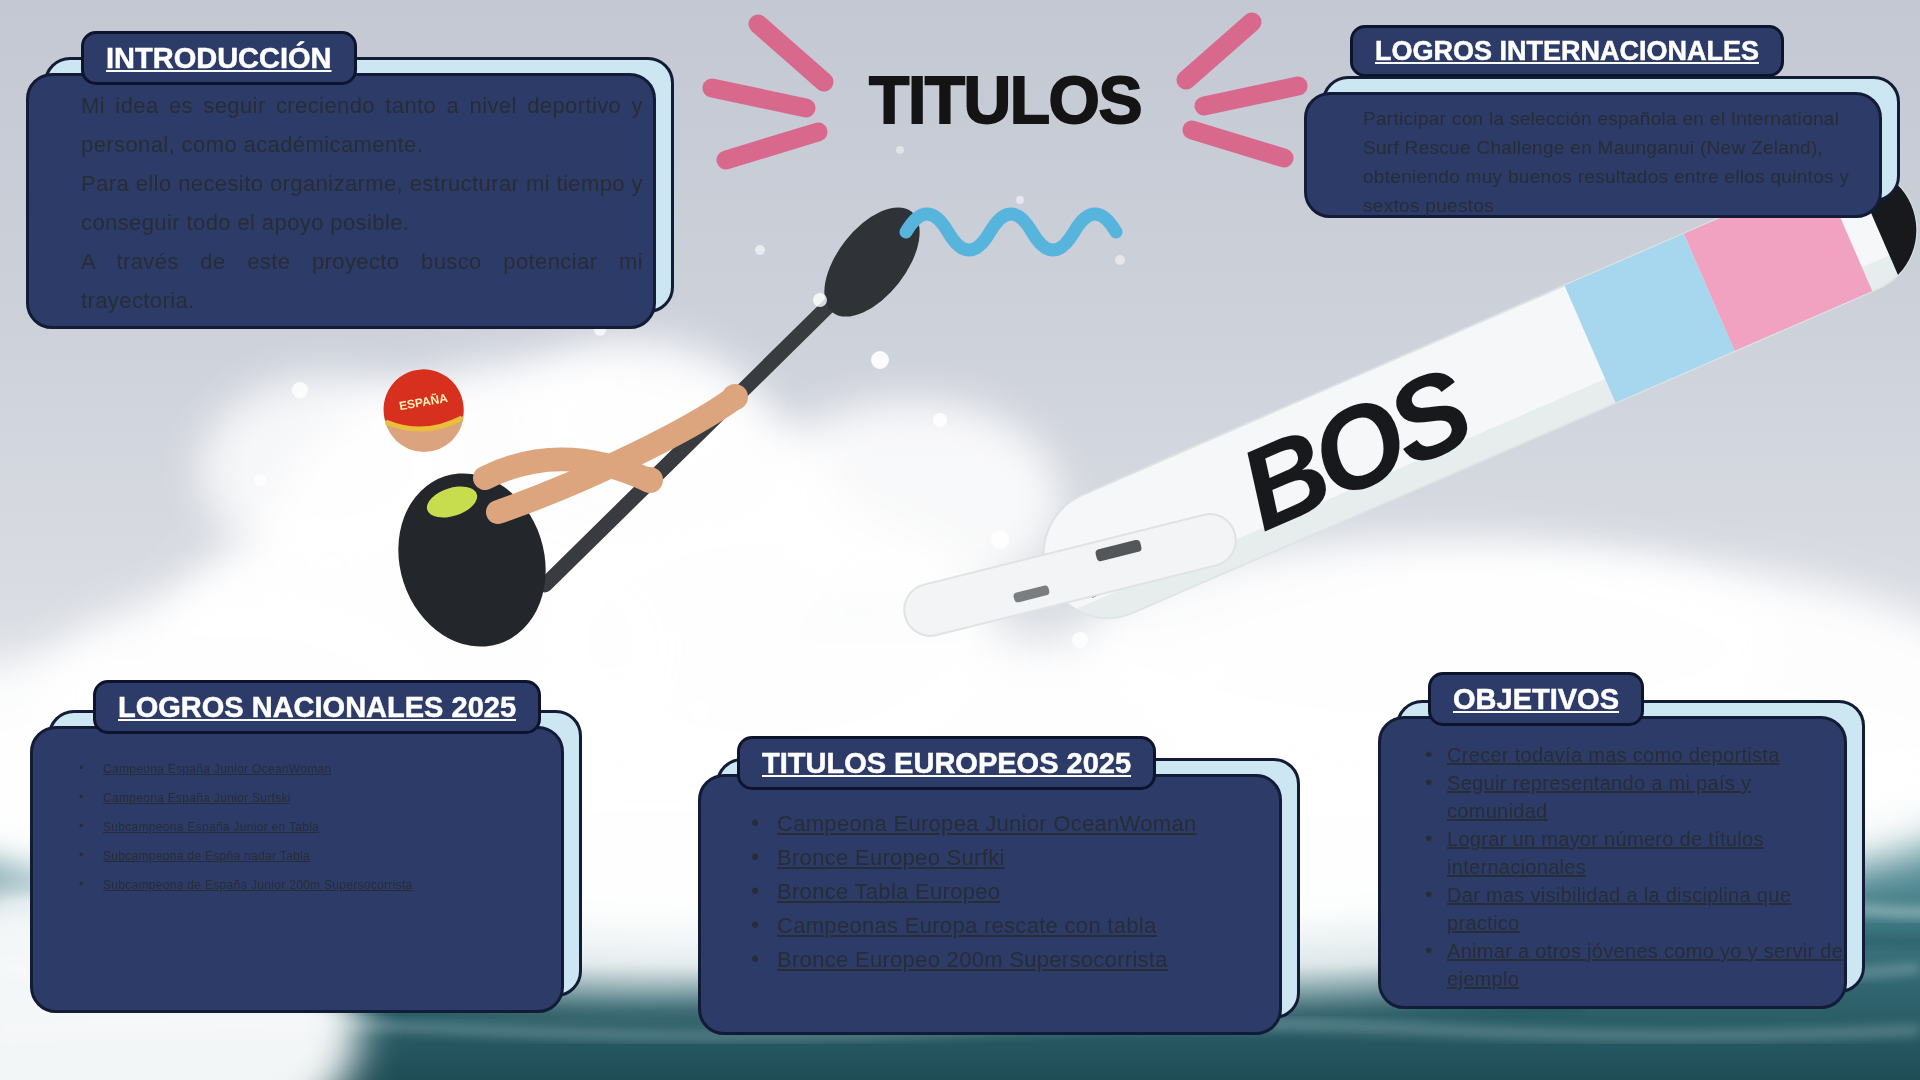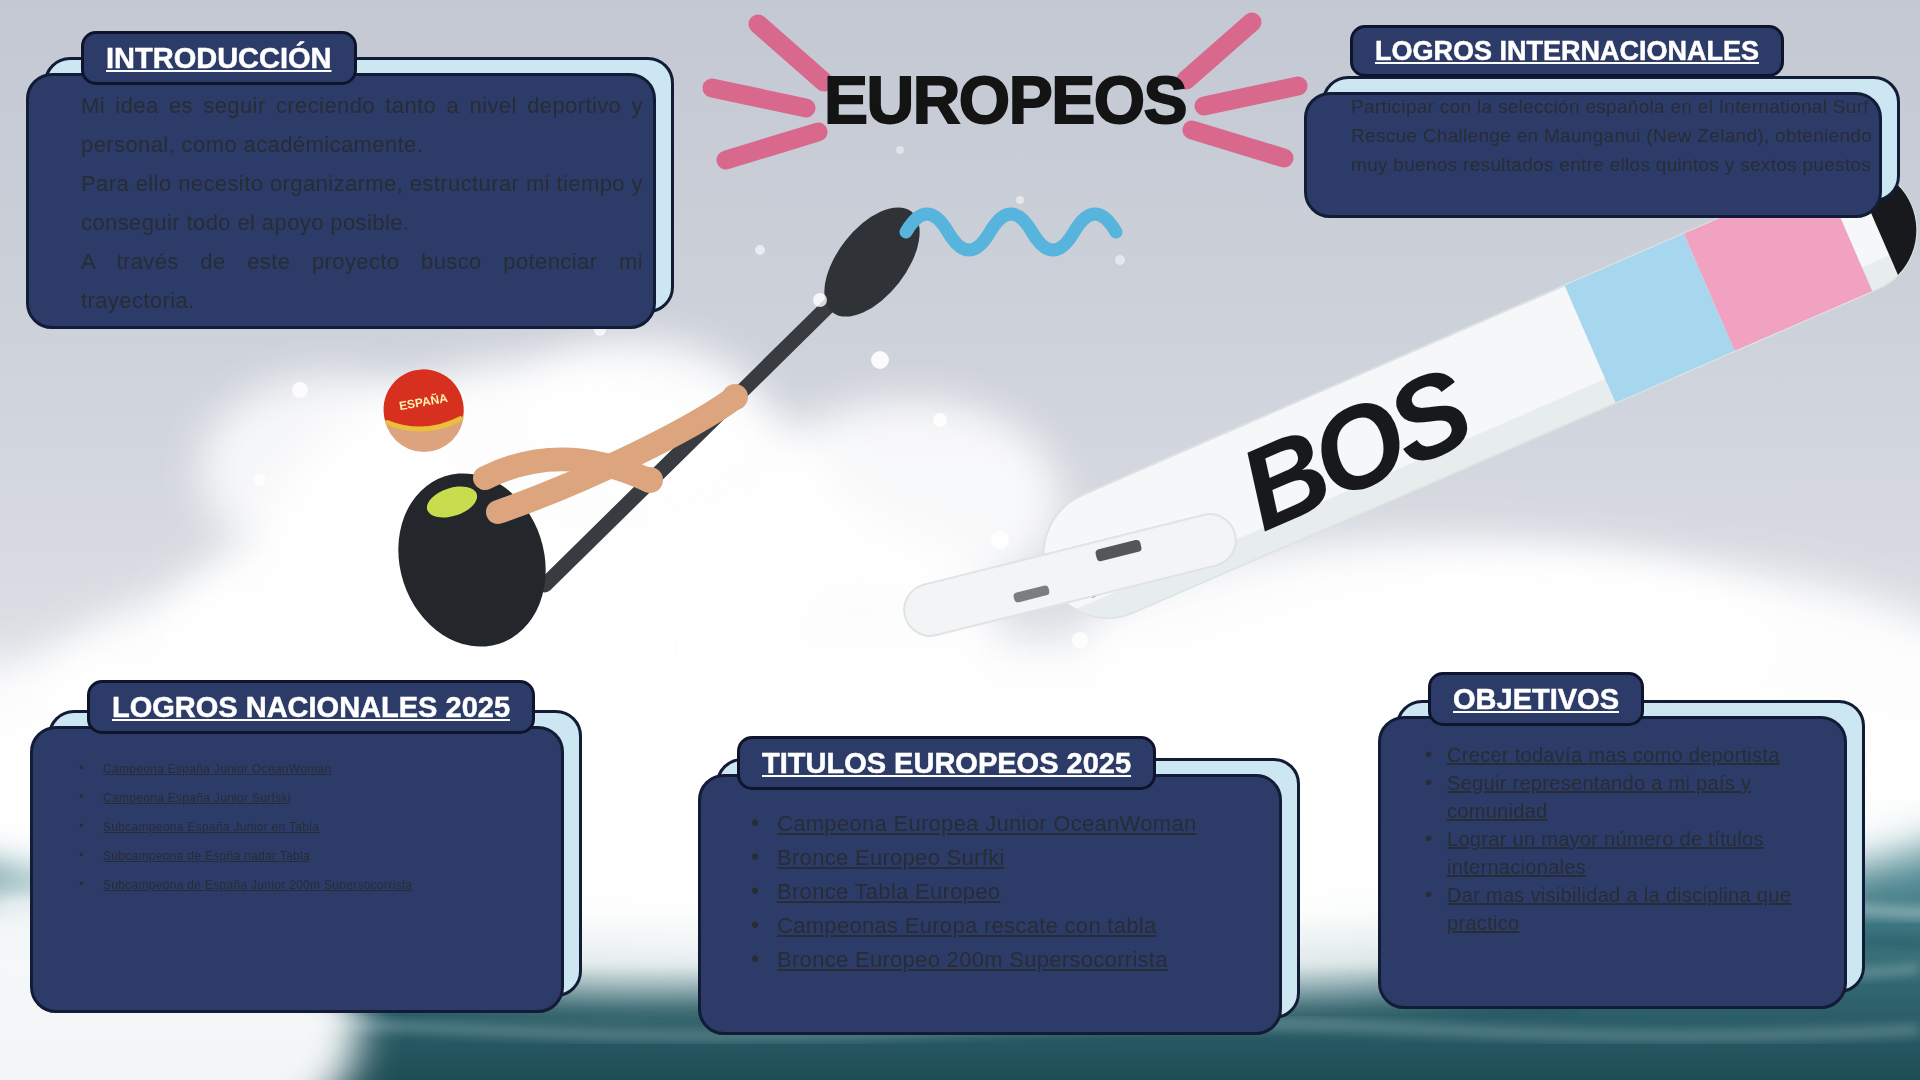--- a/index.html
+++ b/index.html
@@ -44,24 +44,24 @@
   .pill{color:#fff !important;}
 
   .card-intro{left:44px;top:57px;width:630px;height:256px;}
   .card-intro .pill{left:34px;top:-29px;}
   .intro-body{padding:26px 28px 0 34px;font-size:22px;line-height:39px;letter-spacing:.4px;}
   .intro-body p{margin:0;text-align:justify;}
 
   .card-internacionales{left:1322px;top:76px;width:578px;height:126px;}
   .card-internacionales .pill{left:25px;top:-54px;font-size:27px;}
   .internacionales-body{padding:13px 22px 0 26px;font-size:19px;line-height:29px;letter-spacing:.3px;}
-  .internacionales-body p{margin:0;}
+  .internacionales-body p{margin:12px;}
 
   .card-nacionales{left:48px;top:710px;width:534px;height:287px;}
-  .card-nacionales .pill{left:36px;top:-33px;}
+  .card-nacionales .pill{left:42px;top:-33px;}
   .list{margin:0;list-style:none;}
   .list li{position:relative;text-decoration:underline;}
   .list li::before{content:"\2022";position:absolute;left:2px;top:-1px;font-size:1.05em;}
   .nacionales-list{padding:42px 52px 0 26px;font-size:12px;line-height:29px;letter-spacing:.3px;}
   .nacionales-list li{padding-left:26px;}
 
   .card-europeos{left:716px;top:758px;width:584px;height:261px;}
   .card-europeos .pill{left:18px;top:-25px;}
   .europeos-list{padding:46px 18px 0 30px;font-size:22px;line-height:34px;letter-spacing:.3px;}
   .europeos-list li{padding-left:28px;}
@@ -187,21 +187,21 @@
     <g stroke="#d9688d" stroke-width="19" stroke-linecap="round">
       <path d="M1252,22 L1186,80"></path>
         <path d="M1298,86 L1204,106"></path>
         <path d="M1284,158 L1192,130"></path>
     </g>
 
     <path d="M906,232 c14,-24 28,-24 42,0 c14,24 28,24 42,0 c14,-24 28,-24 42,0 c14,24 28,24 42,0 c14,-24 28,-24 42,0" fill="none" stroke="#57b4dc" stroke-width="13" stroke-linecap="round"></path>
   </svg>
 
   <h1 class="title">
-    <span>EUROPEOS</span><br>
+    <span>TITULOS</span><br>
   </h1>
 
   <section class="card card-intro">
     <h2 class="pill">INTRODUCCIÓN</h2>
     <div class="intro-body">
         <p>Mi idea es seguir creciendo tanto a nivel deportivo y personal, como académicamente.</p>
         <p>Para ello necesito organizarme, estructurar mi tiempo y conseguir todo el apoyo posible.</p>
         <p>A través de este proyecto busco potenciar mi trayectoria.</p>
       </div>
   </section>
@@ -235,16 +235,17 @@
       </ul>
   </section>
 
   <section class="card card-objetivos">
     <h2 class="pill">OBJETIVOS</h2>
     <ul class="list objetivos-list">
         <li>Crecer todavía mas como deportista</li>
         <li>Seguir representando a mi país y comunidad</li>
         <li>Lograr un mayor número de títulos internacionales</li>
         <li>Dar mas visibilidad a la disciplina que practico</li>
+        <li>Animar a otros jóvenes como yo y servir de ejemplo</li>
       </ul>
   </section>
 
 </div>
 
 </body></html>

